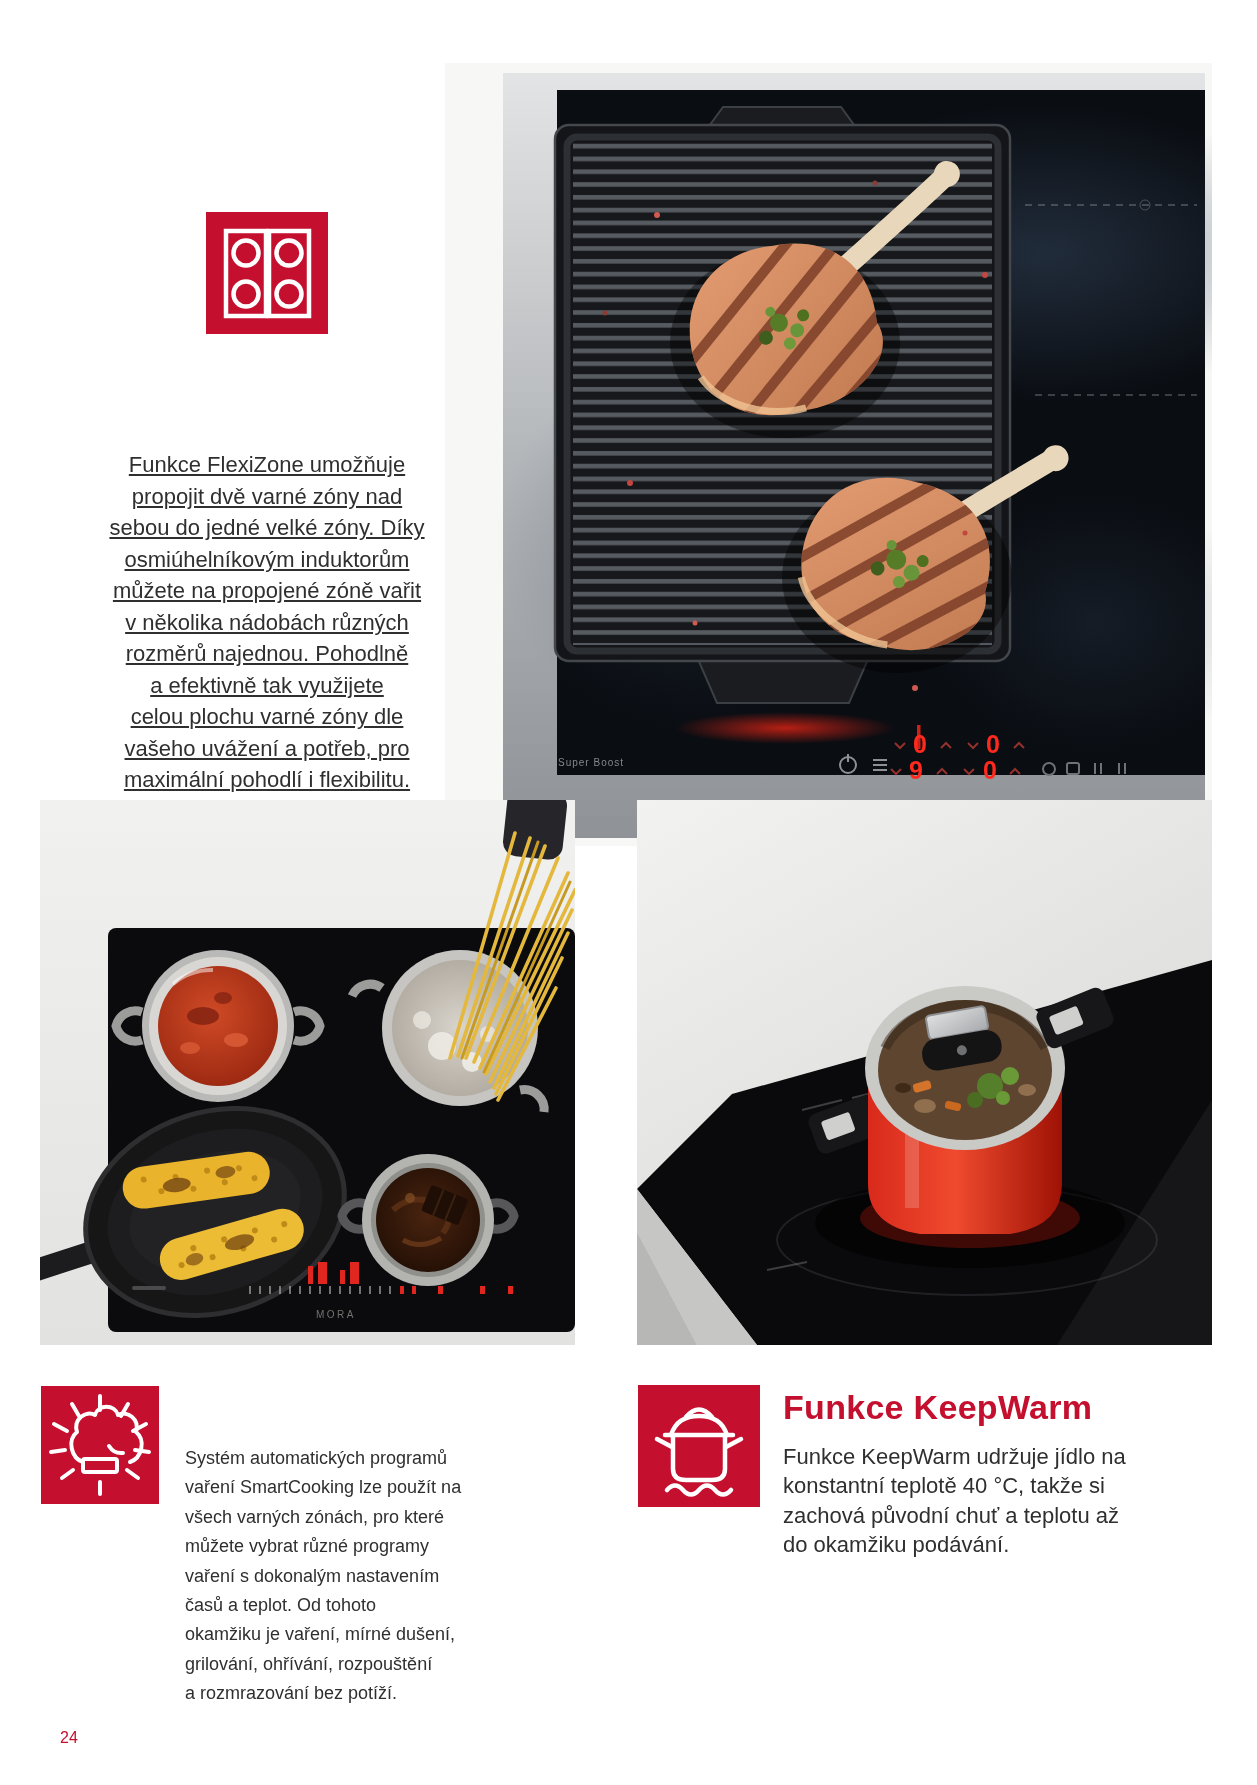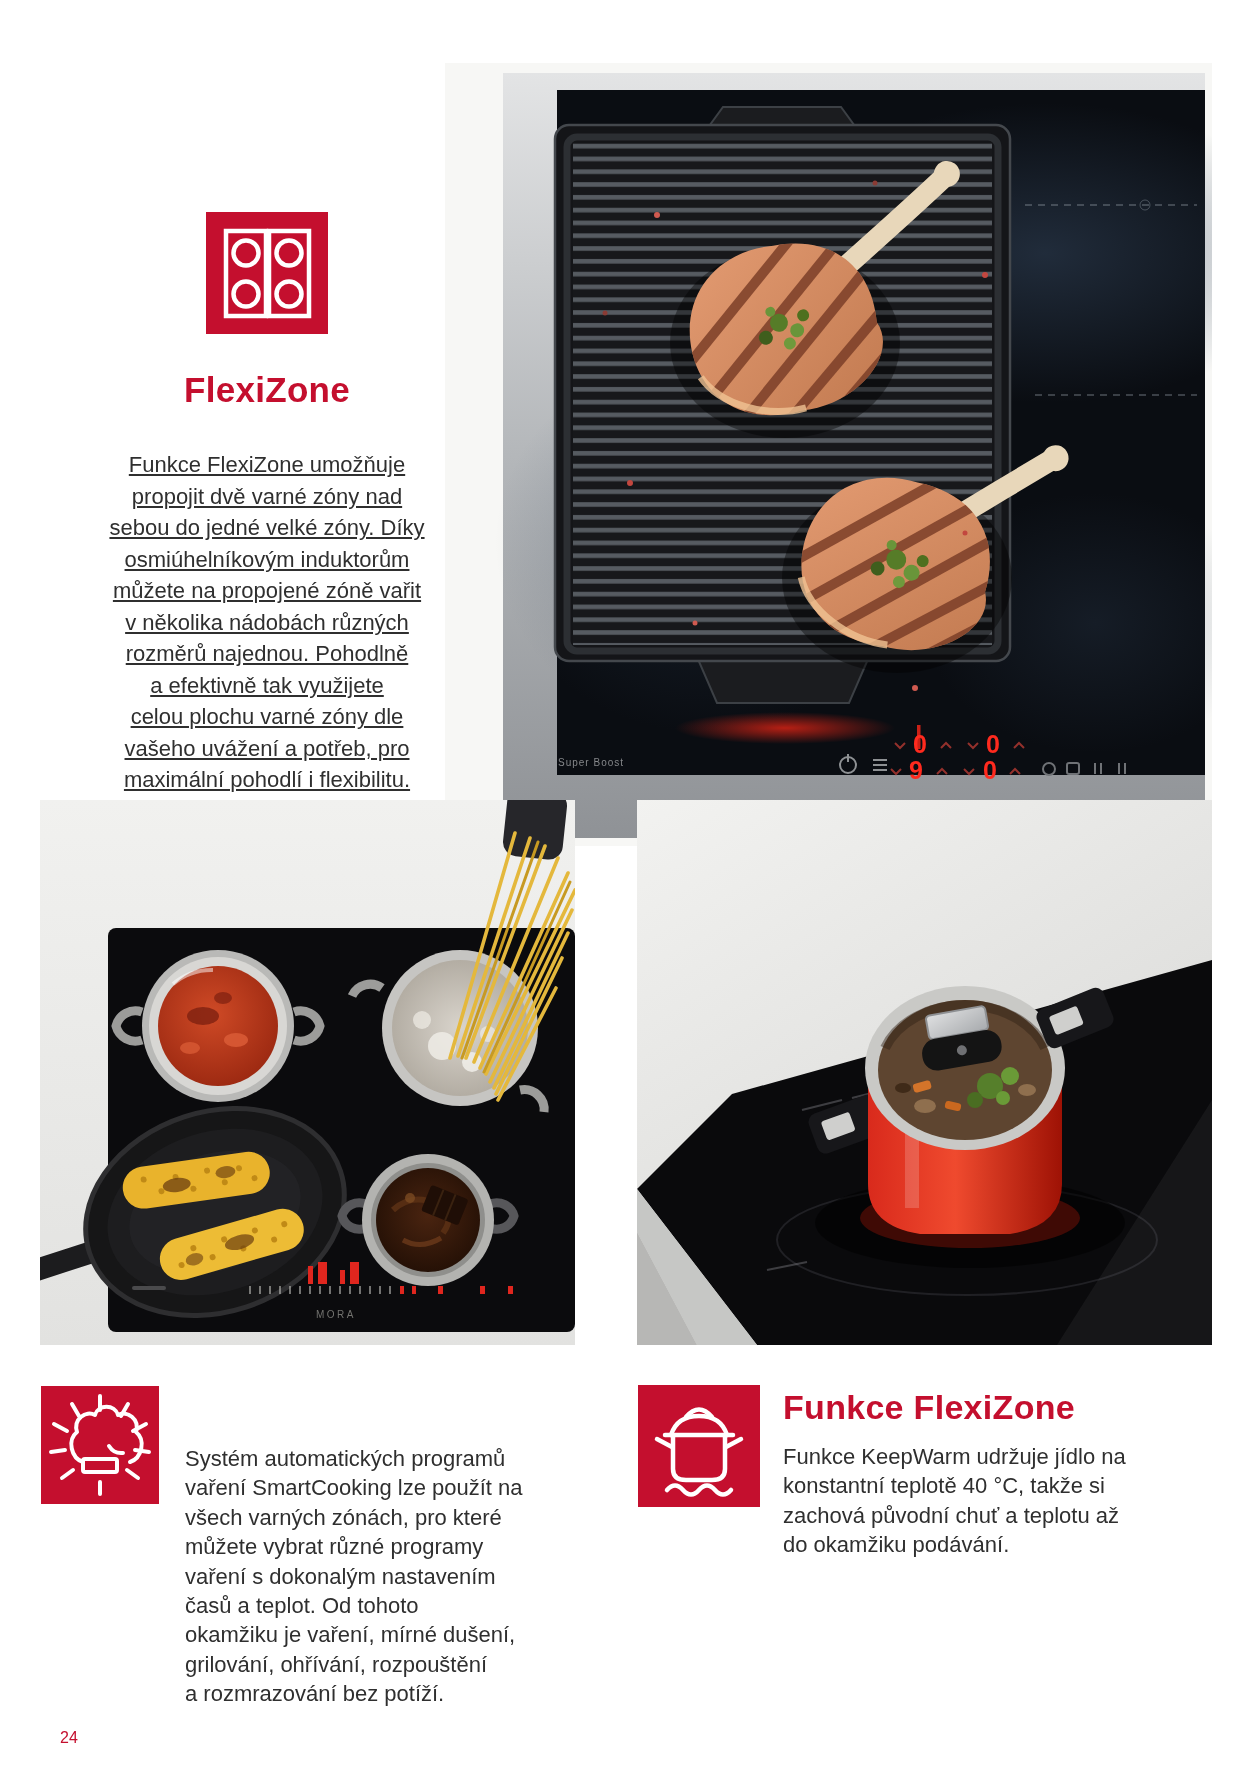--- a/index.html
+++ b/index.html
@@ -47,21 +47,20 @@
         <rect x="20" y="19" width="40" height="85"></rect>
         <rect x="63" y="19" width="40" height="85"></rect>
         <circle cx="40" cy="41" r="12.5"></circle>
         <circle cx="40" cy="82" r="12.5"></circle>
         <circle cx="83" cy="41" r="12.5"></circle>
         <circle cx="83" cy="82" r="12.5"></circle>
       </g>
     </svg>
   </div>
 
-  <div class="abs feature-title center" style="left:67px;top:370px;width:400px;font-size:35px;">FlexiZone</div>
 
   <div class="abs feature-body center" style="left:57px;top:449px;width:420px;font-size:22px;line-height:31.5px;text-decoration:underline;">Funkce FlexiZone umožňuje
 propojit dvě varné zóny nad
 sebou do jedné velké zóny. Díky
 osmiúhelníkovým induktorům
 můžete na propojené zóně vařit
 v několika nádobách různých
 rozměrů najednou. Pohodlně
 a efektivně tak využijete
 celou plochu varné zóny dle
@@ -456,21 +455,21 @@
           <line x1="97" y1="92" x2="86" y2="84"></line>
         <line x1="59" y1="108" x2="59" y2="96"></line>
         <path d="M 42,76 C 30,72 26,54 36,46 C 32,33 45,24 54,29 C 57,18 74,18 77,29 C 86,24 99,33 95,46 C 105,54 101,72 89,76"></path>
         <path d="M 68,60 q 5,8 14,7"></path>
         <rect x="42" y="73" width="34" height="13" rx="2"></rect>
       </g>
     </svg>
   </div>
 
 
-  <div class="abs feature-body" style="left:185px;top:1444px;width:420px;font-size:22px;line-height:29.4px;">Systém automatických programů
+  <div class="abs feature-body" style="left:185px;top:1444px;width:420px;font-size:18px;line-height:29.4px;">Systém automatických programů
 vaření SmartCooking lze použít na
 všech varných zónách, pro které
 můžete vybrat různé programy
 vaření s dokonalým nastavením
 časů a teplot. Od tohoto
 okamžiku je vaření, mírné dušení,
 grilování, ohřívání, rozpouštění
 a rozmrazování bez potíží.</div>
 
   <div class="abs icon-square" style="left:638px;top:1385px;width:122px;height:122px;">
@@ -480,21 +479,21 @@
         <path d="M 33,50 Q 39,31 61,31 Q 83,31 89,50"></path>
         <line x1="27" y1="50" x2="95" y2="50"></line>
         <line x1="19" y1="54" x2="34" y2="62"></line>
           <line x1="103" y1="54" x2="88" y2="62"></line>
         <path d="M 35,50 L 35,84 Q 35,95 48,95 L 74,95 Q 87,95 87,84 L 87,50"></path>
         <path d="M 29,105 q 8,-9 16,0 q 8,9 16,0 q 8,-9 16,0 q 8,9 16,0"></path>
       </g>
     </svg>
   </div>
 
-  <div class="abs feature-title" style="left:783px;top:1388px;width:450px;font-size:34px;">Funkce FlexiZone</div>
+  <div class="abs feature-title" style="left:783px;top:1388px;width:450px;font-size:34px;">Funkce KeepWarm</div>
 
   <div class="abs feature-body" style="left:783px;top:1442px;width:460px;font-size:22px;line-height:29.4px;">Funkce KeepWarm udržuje jídlo na
 konstantní teplotě 40 °C, takže si
 zachová původní chuť a teplotu až
 do okamžiku podávání.</div>
 
   <div class="abs page-number" style="left:60px;top:1729px;">24</div>
 
 </div>
 

